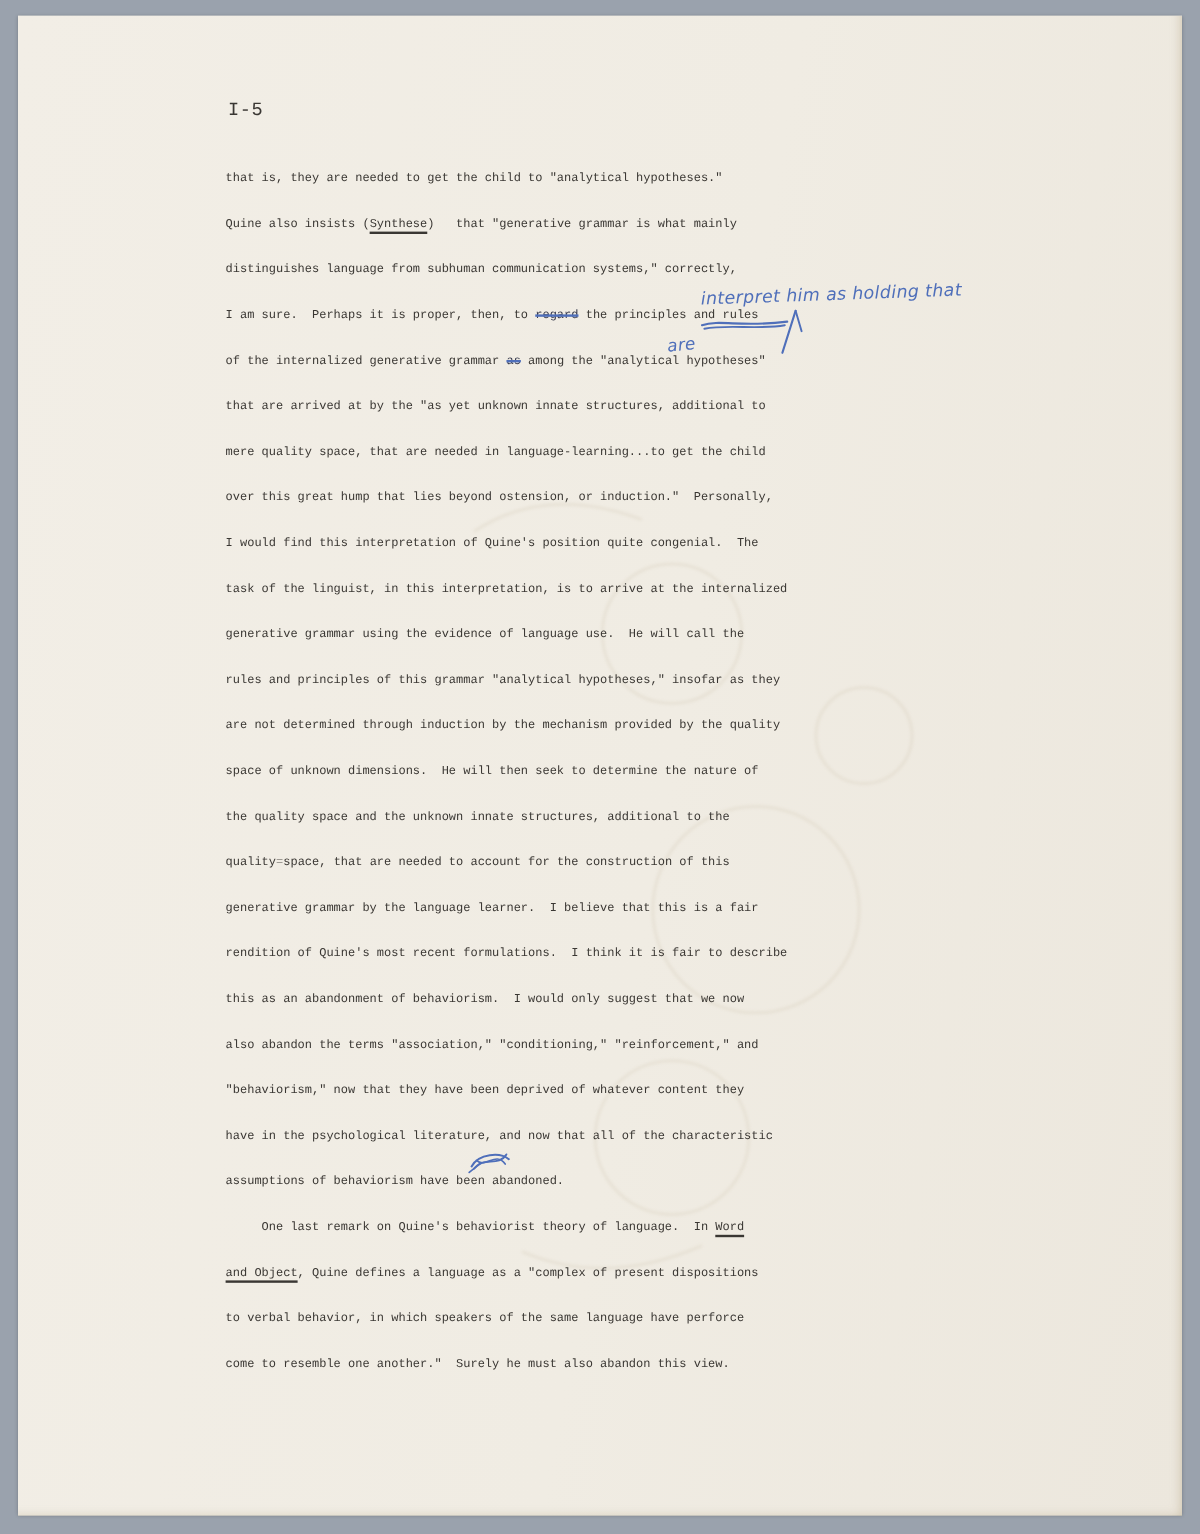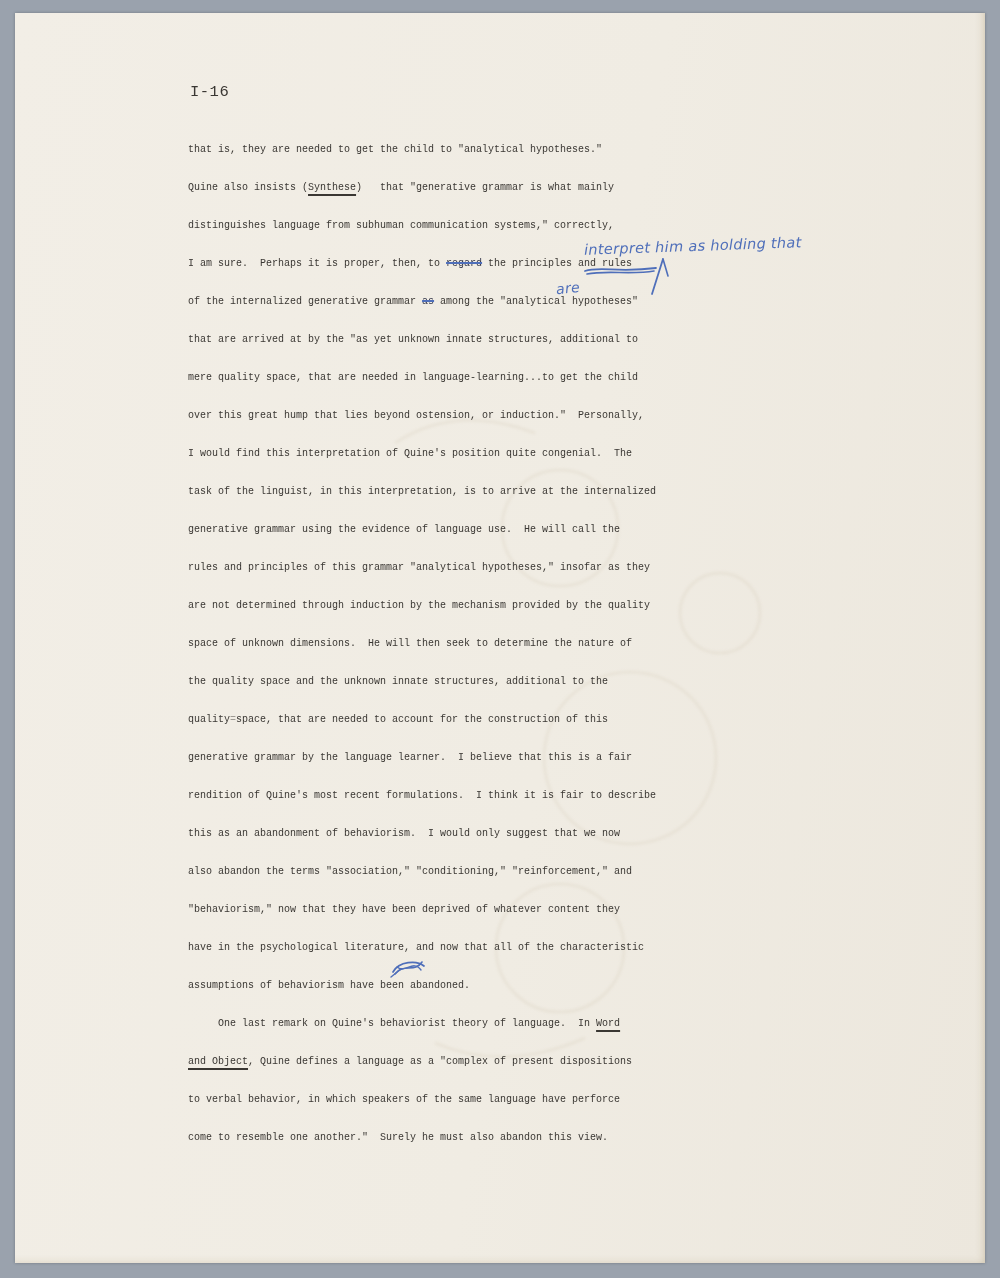--- a/index.html
+++ b/index.html
@@ -71,21 +71,21 @@
       <path d="M380,430 q60,-40 140,-10"></path>
       <path d="M420,1030 q70,30 150,-5"></path>
     </g>
     <defs>
         <filter id="b">
           <feGaussianBlur stdDeviation="1.4"></feGaussianBlur>
         </filter>
       </defs>
   </svg>
 
-  <div class="page-label">I-16</div>
+  <div class="page-label">I-5</div>
 
   <div class="typed-lines"><div class="line"><span>that is, they are needed to get the child to "analytical hypotheses."</span></div><div class="line"><span>Quine also insists (</span><span class="u">Synthese</span><span>)   that "generative grammar is what mainly</span></div><div class="line"><span>distinguishes language from subhuman communication systems," correctly,</span></div><div class="line"><span>I am sure.  Perhaps it is proper, then, to </span><span class="strike-ink">regard</span><span> the principles and rules</span></div><div class="line"><span>of the internalized generative grammar </span><span class="strike-ink">as</span><span> among the "analytical hypotheses"</span></div><div class="line"><span>that are arrived at by the "as yet unknown innate structures, additional to</span></div><div class="line"><span>mere quality space, that are needed in language-learning...to get the child</span></div><div class="line"><span>over this great hump that lies beyond ostension, or induction."  Personally,</span></div><div class="line"><span>I would find this interpretation of Quine's position quite congenial.  The</span></div><div class="line"><span>task of the linguist, in this interpretation, is to arrive at the internalized</span></div><div class="line"><span>generative grammar using the evidence of language use.  He will call the</span></div><div class="line"><span>rules and principles of this grammar "analytical hypotheses," insofar as they</span></div><div class="line"><span>are not determined through induction by the mechanism provided by the quality</span></div><div class="line"><span>space of unknown dimensions.  He will then seek to determine the nature of</span></div><div class="line"><span>the quality space and the unknown innate structures, additional to the</span></div><div class="line"><span>quality</span><span class="faint">=</span><span>space, that are needed to account for the construction of this</span></div><div class="line"><span>generative grammar by the language learner.  I believe that this is a fair</span></div><div class="line"><span>rendition of Quine's most recent formulations.  I think it is fair to describe</span></div><div class="line"><span>this as an abandonment of behaviorism.  I would only suggest that we now</span></div><div class="line"><span>also abandon the terms "association," "conditioning," "reinforcement," and</span></div><div class="line"><span>"behaviorism," now that they have been deprived of whatever content they</span></div><div class="line"><span>have in the psychological literature, and now that all of the characteristic</span></div><div class="line"><span>assumptions of behaviorism have been abandoned.</span></div><div class="line"><span>     One last remark on Quine's behaviorist theory of language.  In </span><span class="u">Word</span></div><div class="line"><span class="u">and Object</span><span>, Quine defines a language as a "complex of present dispositions</span></div><div class="line"><span>to verbal behavior, in which speakers of the same language have perforce</span></div><div class="line"><span>come to resemble one another."  Surely he must also abandon this view.</span></div></div>
 
   <div class="hand hand-insertion">interpret him as holding that</div>
   <div class="hand hand-are">are</div>
 
   <div class="mark" style="left:634px;top:244px;width:22px;height:40px;">
     <svg width="22" height="40" viewBox="0 0 22 40">
       <path d="M14,2 L3,37" stroke-width="1.8"></path>
       <path d="M14,2 L19,19" stroke-width="1.6"></path>

